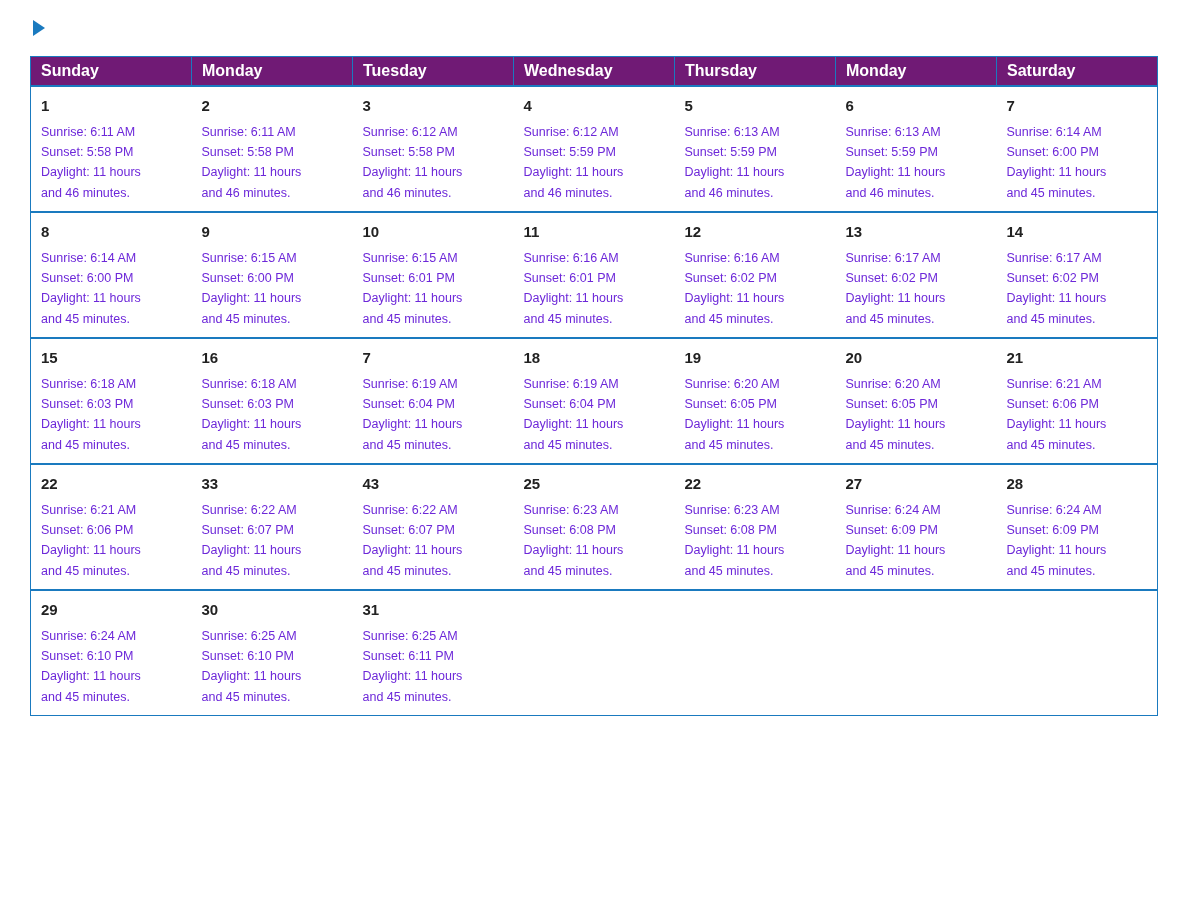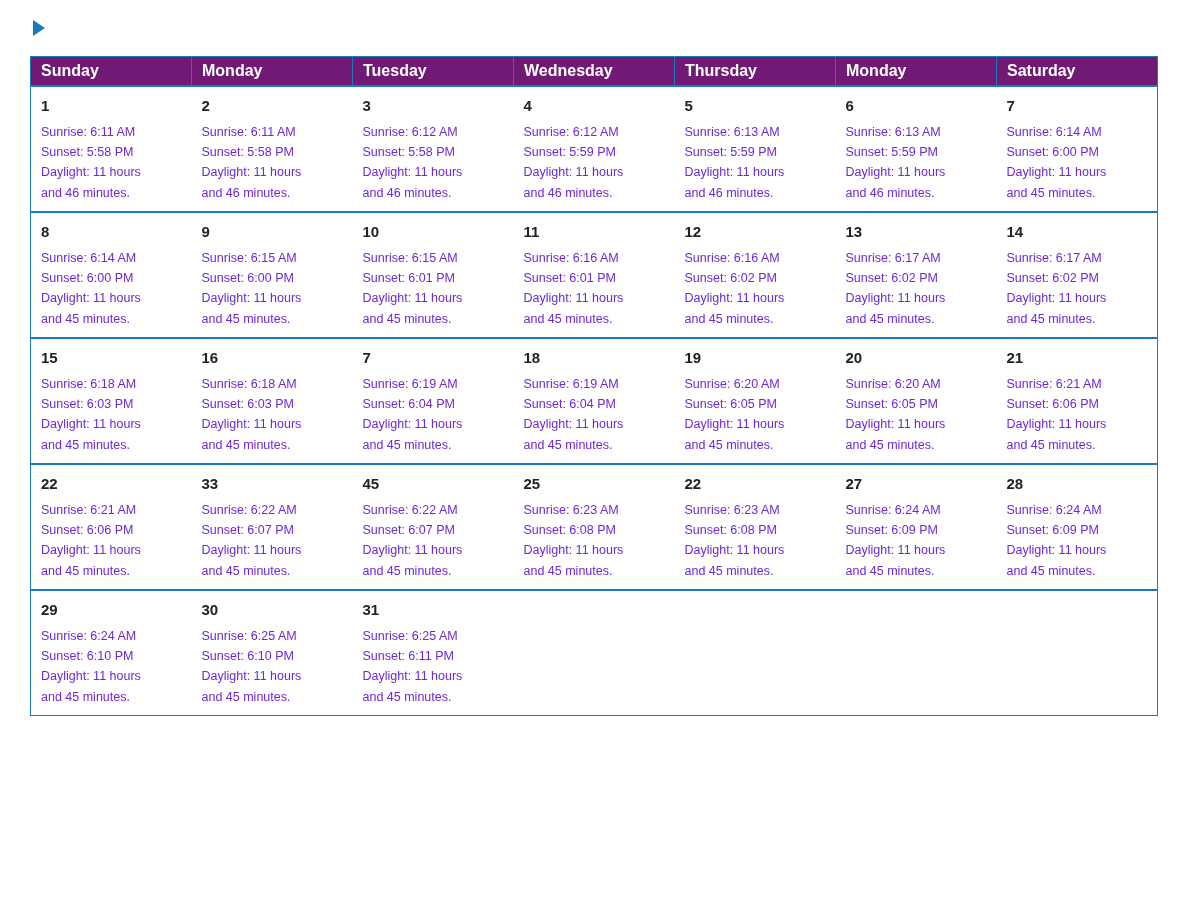--- a/index.html
+++ b/index.html
@@ -170,21 +170,21 @@
         <td><span class="day-num">20</span>
 <span class="day-info">Sunrise: 6:20 AM<br>Sunset: 6:05 PM<br>Daylight: 11 hours<br>and 45 minutes.</span></td>
         <td><span class="day-num">21</span>
 <span class="day-info">Sunrise: 6:21 AM<br>Sunset: 6:06 PM<br>Daylight: 11 hours<br>and 45 minutes.</span></td>
       </tr>
       <tr>
         <td><span class="day-num">22</span>
 <span class="day-info">Sunrise: 6:21 AM<br>Sunset: 6:06 PM<br>Daylight: 11 hours<br>and 45 minutes.</span></td>
         <td><span class="day-num">33</span>
 <span class="day-info">Sunrise: 6:22 AM<br>Sunset: 6:07 PM<br>Daylight: 11 hours<br>and 45 minutes.</span></td>
-        <td><span class="day-num">45</span>
+        <td><span class="day-num">43</span>
 <span class="day-info">Sunrise: 6:22 AM<br>Sunset: 6:07 PM<br>Daylight: 11 hours<br>and 45 minutes.</span></td>
         <td><span class="day-num">25</span>
 <span class="day-info">Sunrise: 6:23 AM<br>Sunset: 6:08 PM<br>Daylight: 11 hours<br>and 45 minutes.</span></td>
         <td><span class="day-num">22</span>
 <span class="day-info">Sunrise: 6:23 AM<br>Sunset: 6:08 PM<br>Daylight: 11 hours<br>and 45 minutes.</span></td>
         <td><span class="day-num">27</span>
 <span class="day-info">Sunrise: 6:24 AM<br>Sunset: 6:09 PM<br>Daylight: 11 hours<br>and 45 minutes.</span></td>
         <td><span class="day-num">28</span>
 <span class="day-info">Sunrise: 6:24 AM<br>Sunset: 6:09 PM<br>Daylight: 11 hours<br>and 45 minutes.</span></td>
       </tr>

